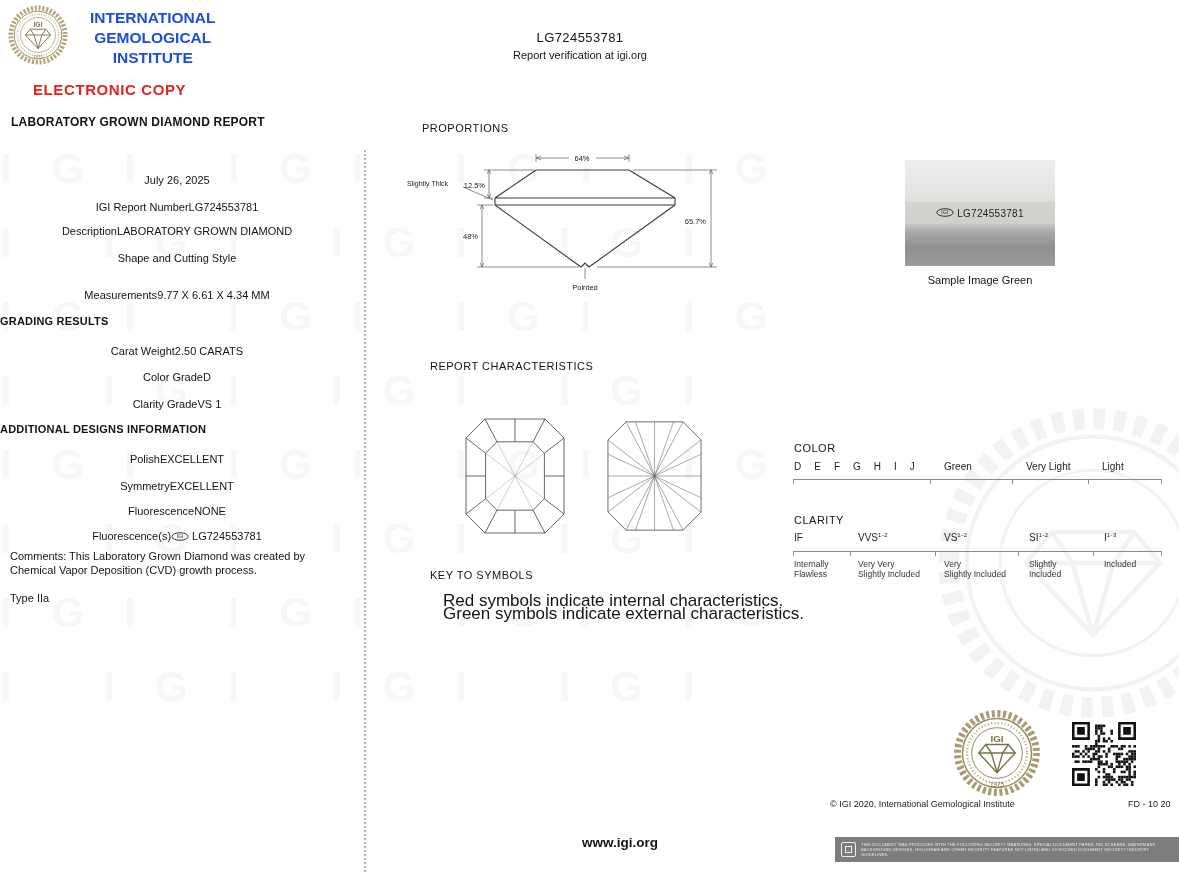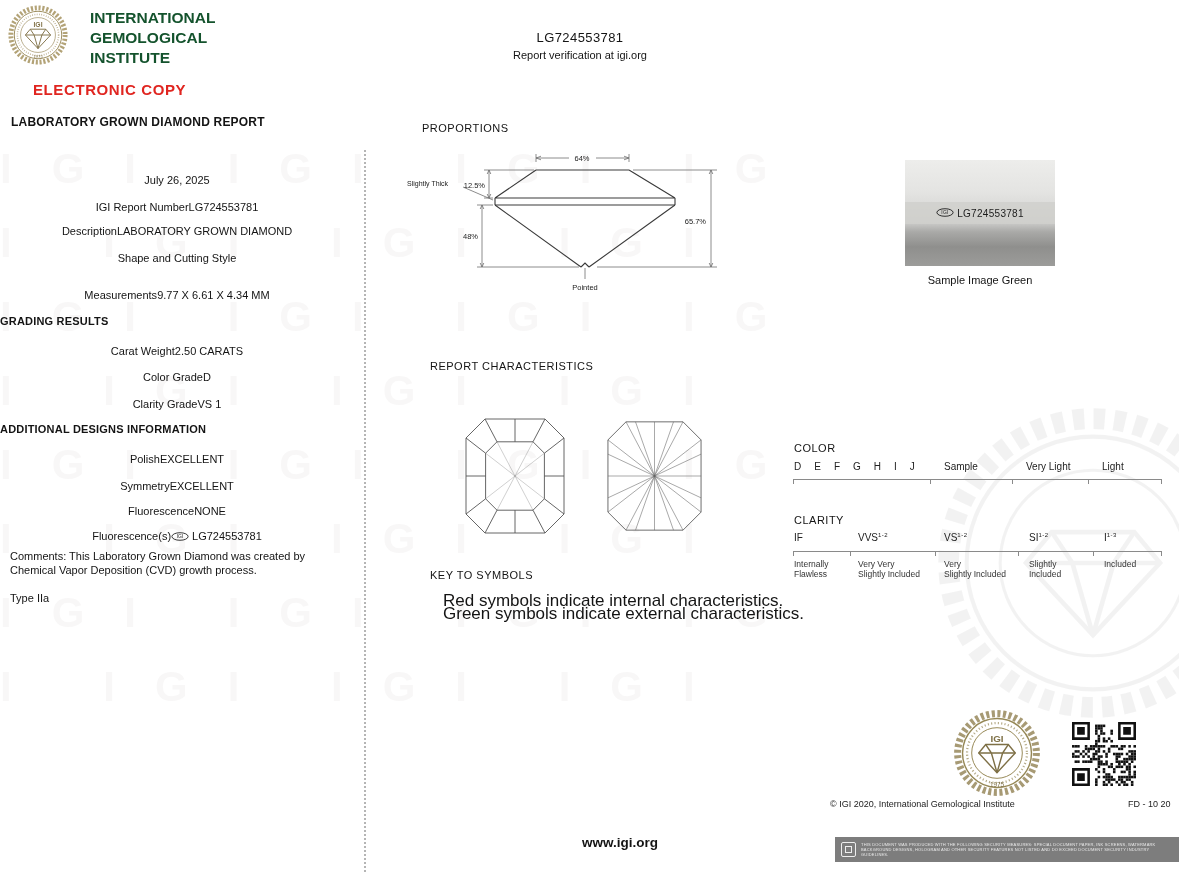--- a/index.html
+++ b/index.html
@@ -6,21 +6,21 @@
   .page{position:relative;width:1179px;height:872px;background:#fff;overflow:hidden;
         font-family:"Liberation Sans", sans-serif;color:#141414;}
   
   .wm-pattern{position:absolute;left:0;top:132px;width:830px;height:580px;overflow:hidden;
     font-size:42px;font-weight:bold;letter-spacing:40px;line-height:74px;color:rgba(120,118,110,0.055);
     word-break:break-all;z-index:0;}
   .wm-seal{position:absolute;left:928px;top:398px;width:330px;height:330px;opacity:0.08;z-index:0;}
   .content{position:relative;z-index:1;}
   
   .seal-top{position:absolute;left:7px;top:4px;width:62px;height:62px;}
-  .brand{position:absolute;left:90px;top:8px;font-weight:bold;font-size:15.5px;line-height:20px;color:#14532d;}
+  .brand{position:absolute;left:90px;top:8px;font-weight:bold;font-size:15.5px;line-height:20px;color:#1d4ed8;text-align:center;}
   .electronic{position:absolute;left:33px;top:81px;color:#e02520;font-weight:bold;font-size:15px;letter-spacing:.6px;}
   .report-title{position:absolute;left:11px;top:115px;font-weight:bold;font-size:12px;letter-spacing:.2px;}
   .top-number{position:absolute;left:430px;top:30px;width:300px;text-align:center;font-size:13px;letter-spacing:.4px;}
   .top-verify{position:absolute;left:430px;top:49px;width:300px;text-align:center;font-size:11px;}
   
   .row{position:absolute;left:10px;width:334px;display:flex;justify-content:center;font-size:11px;line-height:13px;}
   .row .val{text-align:right;}
   .sec-title{position:absolute;left:0;font-size:11px;font-weight:bold;letter-spacing:.2px;}
   .comments{position:absolute;left:10px;width:300px;font-size:11px;line-height:14px;}
   .sep{position:absolute;left:364px;top:150px;height:722px;border-left:2px dotted #b5b5b5;}
@@ -238,21 +238,21 @@
     <div class="blk-title" style="left:794px;top:442px">COLOR</div>
     <div class="color-grades">
       <span>D</span>
       <span>E</span>
       <span>F</span>
       <span>G</span>
       <span>H</span>
       <span>I</span>
       <span>J</span>
     </div>
-    <span class="range-label" style="left:944px">Sample</span>
+    <span class="range-label" style="left:944px">Green</span>
     <span class="range-label" style="left:1026px">Very Light</span>
     <span class="range-label" style="left:1102px">Light</span>
     <div class="scale-line" style="top:479px">
       <div class="bar"></div>
       <div class="tick" style="left:0"></div>
         <div class="tick" style="left:137px"></div>
       <div class="tick" style="left:219px"></div>
         <div class="tick" style="left:295px"></div>
       <div class="tick" style="left:368px"></div>
     </div>

